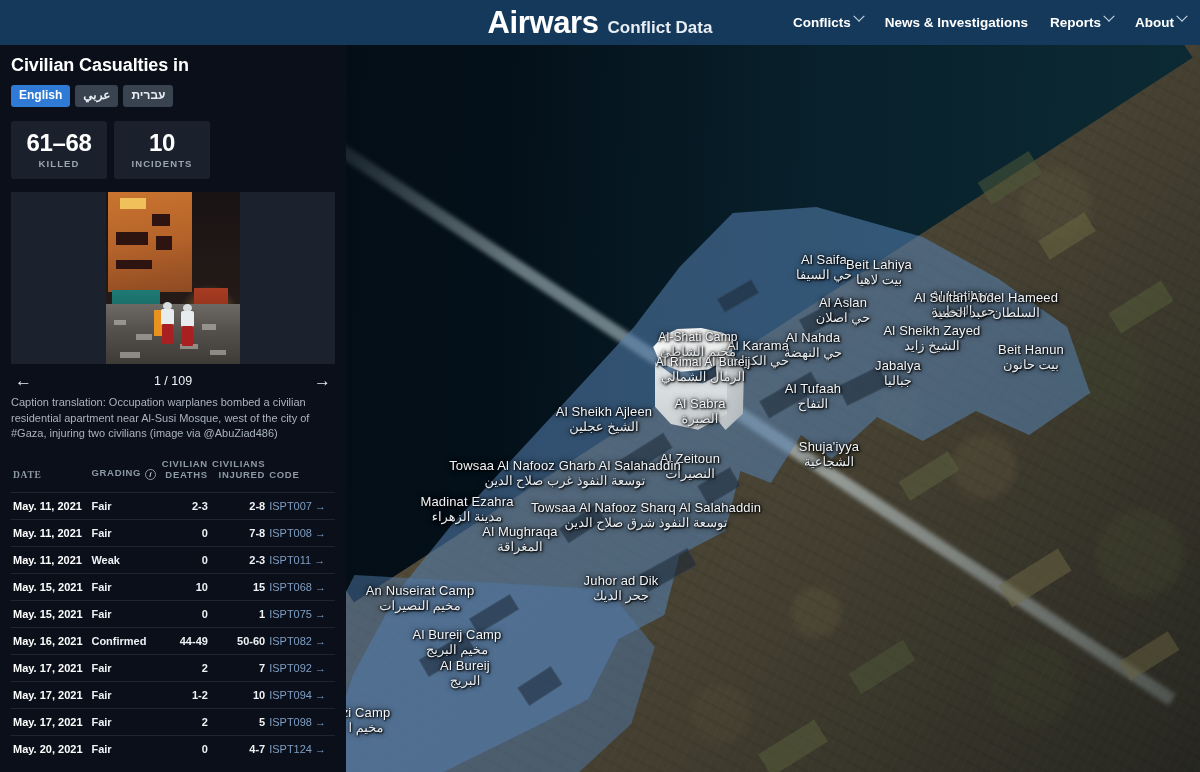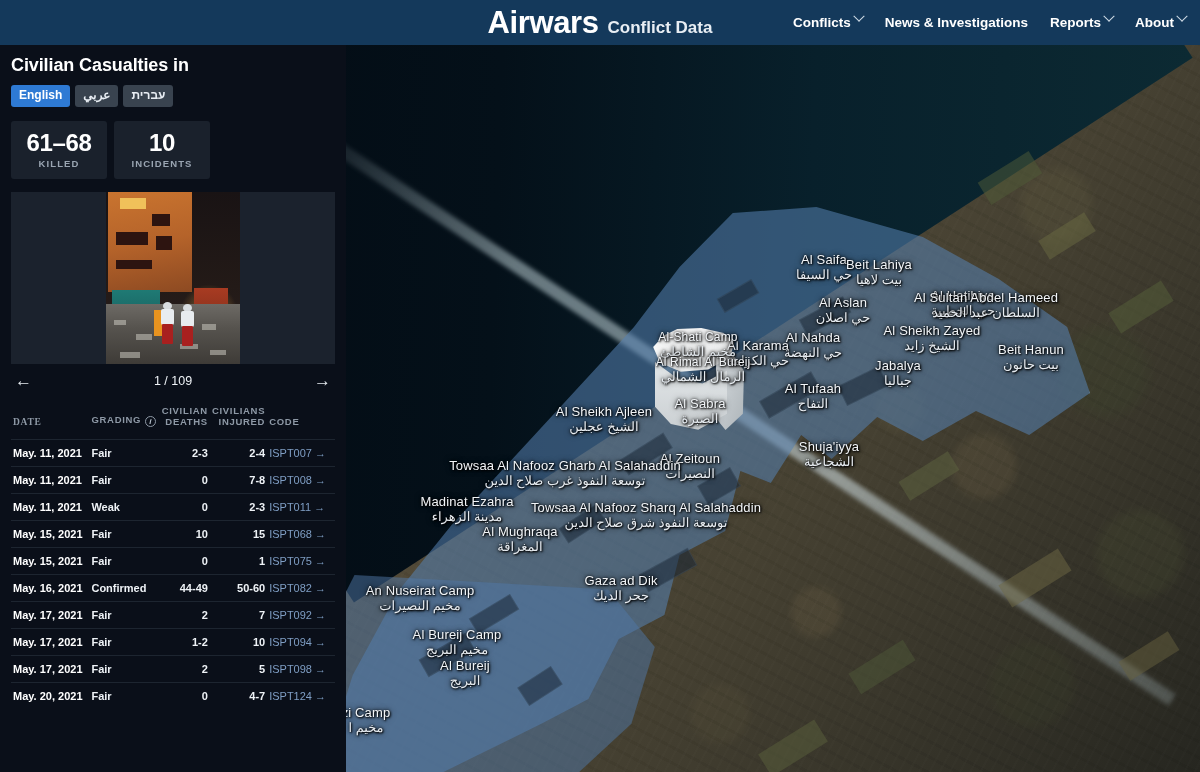--- a/index.html
+++ b/index.html
@@ -413,21 +413,21 @@
         </div>
         <div class="lbl" style="left: 646px; top: 455px;">
           <span class="en">Towsaa Al Nafooz Sharq Al Salahaddin</span>
           <span class="ar">توسعة النفوذ شرق صلاح الدين</span>
         </div>
         <div class="lbl" style="left: 520px; top: 479px;">
           <span class="en">Al Mughraqa</span>
           <span class="ar">المغراقة</span>
         </div>
         <div class="lbl" style="left: 621px; top: 528px;">
-          <span class="en">Gaza ad Dik</span>
+          <span class="en">Juhor ad Dik</span>
           <span class="ar">جحر الديك</span>
         </div>
         <div class="lbl" style="left: 420px; top: 538px;">
           <span class="en">An Nuseirat Camp</span>
           <span class="ar">مخيم النصيرات</span>
         </div>
         <div class="lbl" style="left: 457px; top: 582px;">
           <span class="en">Al Bureij Camp</span>
           <span class="ar">مخيم البريج</span>
         </div>
@@ -519,39 +519,40 @@
           </div>
         </div>
       </div>
 
       <div class="pager">
         <span class="arrow">←</span>
         <span class="count">1 / 109</span>
         <span class="arrow">→</span>
       </div>
 
+      <div class="caption">Caption translation: Occupation warplanes bombed a civilian residential apartment near Al-Susi Mosque, west of the city of #Gaza, injuring two civilians (image via @AbuZiad486)</div>
 
       <table class="table">
         <thead>
           <tr>
             <th class="col-date">DATE</th>
             <th class="col-grad">
               <span>GRADING</span><span class="info-i">i</span>
             </th>
             <th class="col-d num">CIVILIAN DEATHS</th>
             <th class="col-i num">CIVILIANS INJURED</th>
             <th class="col-c">CODE</th>
           </tr>
         </thead>
         <tbody id="tbody">
             <tr>
               <td class="date">May. 11, 2021</td>
               <td class="g-fair">Fair</td>
               <td class="num">2-3</td>
-              <td class="num">2-4</td>
+              <td class="num">2-8</td>
               <td class="code">ISPT007 →</td>
             </tr>
             <tr>
               <td class="date">May. 11, 2021</td>
               <td class="g-fair">Fair</td>
               <td class="num">0</td>
               <td class="num">7-8</td>
               <td class="code">ISPT008 →</td>
             </tr>
             <tr>

